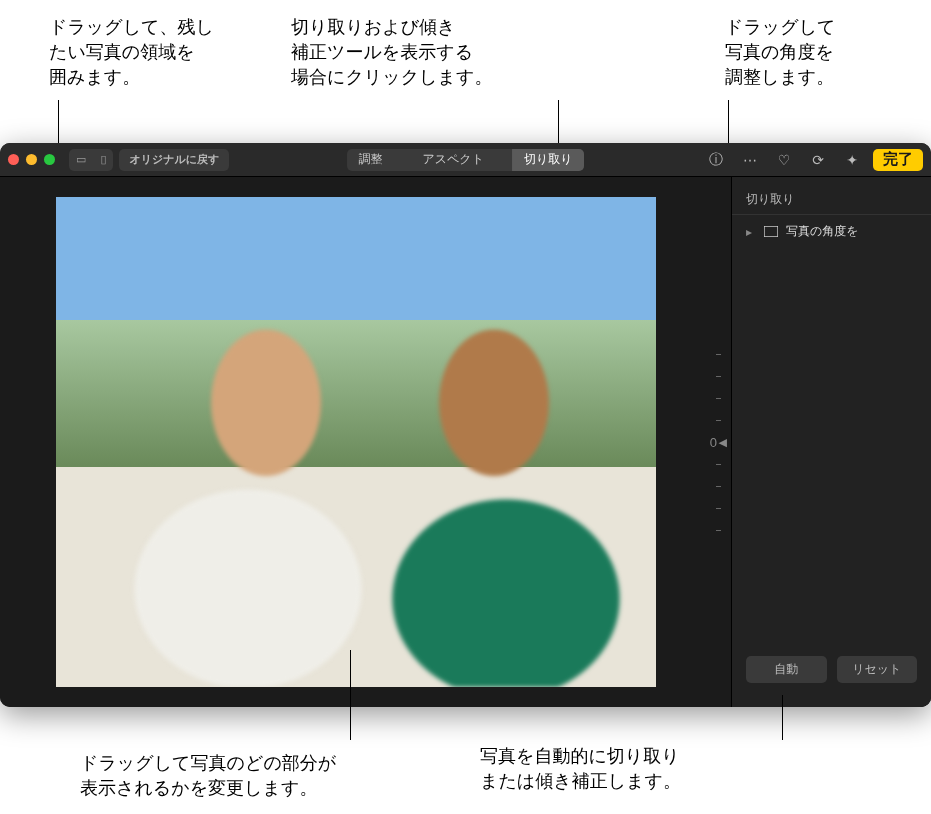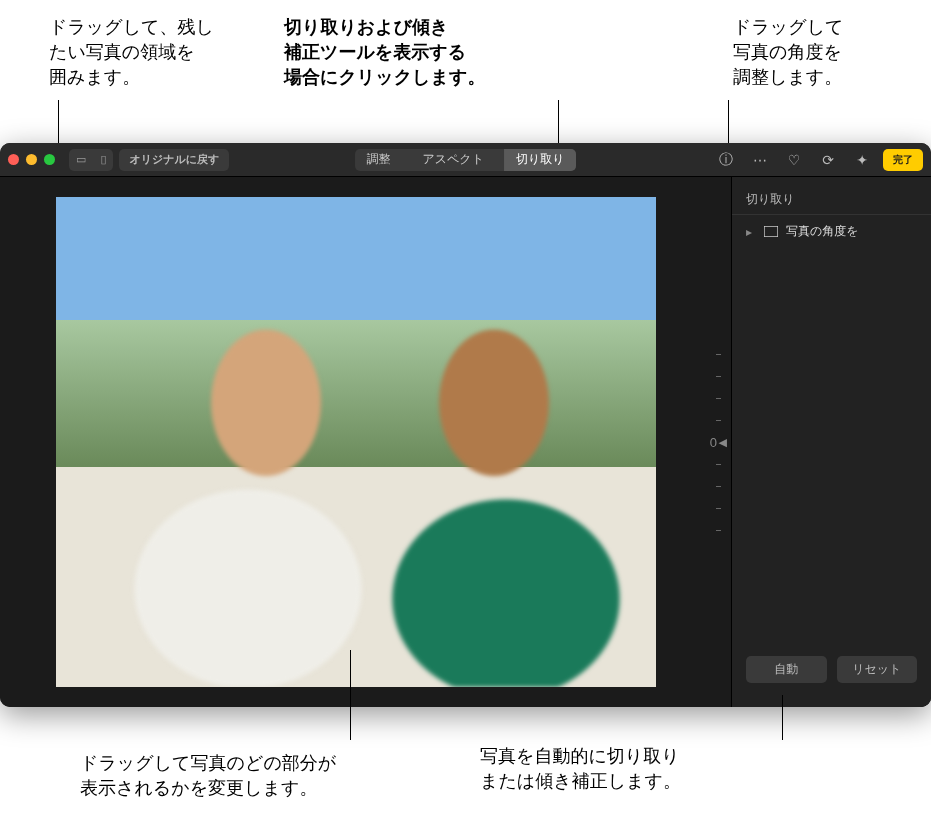--- a/index.html
+++ b/index.html
@@ -46,26 +46,26 @@
     position: relative;
     font-size: 12px;
     color: #ccc;
   }
   .traffic { display:flex; gap:7px; margin-right:8px;}
   .dot { width:11px; height:11px; border-radius:50%; }
   .dot.r{background:#ff5f57}.dot.y{background:#febc2e}.dot.g{background:#28c840}
   .seg { display:flex; background:#3a3a3a; border-radius:5px; overflow:hidden; height:22px; align-items:center;}
   .seg span { padding:0 7px; font-size:11px; color:#999; display:flex; align-items:center; height:100%;}
   .revert { background:#3a3a3a; border-radius:5px; padding:3px 10px; font-size:11px; color:#bbb; height:22px; display:flex; align-items:center;font-weight:bold;}
-  .tabs-center { position:absolute; left:50%; transform:translateX(-50%); display:flex; gap:8px; background:#3a3a3a; border-radius:5px; overflow:hidden; height:22px;text-align:right;}
+  .tabs-center { position:absolute; left:50%; transform:translateX(-50%); display:flex; gap:16px; background:#3a3a3a; border-radius:5px; overflow:hidden; height:22px;text-align:right;}
   .tabs-center span{ padding:0 12px; font-size:12px; color:#ccc; display:flex; align-items:center;}
   .tabs-center span.active{ background:#5a5a5a; color:#fff;}
   .titlebar .right { margin-left:auto; display:flex; gap:8px; align-items:center;}
   .icon-btn { width:26px; height:22px; background:transparent; display:flex; align-items:center; justify-content:center; color:#bbb; font-size:14px; border-radius:4px;}
-  .done-btn { background:#ffcc00; color:#1a1a1a; font-weight:600; font-size:10px; padding:3px 10px; border-radius:5px; height:22px; display:flex; align-items:center;}
+  .done-btn { background:#ffcc00; color:#1a1a1a; font-weight:600; font-size:15px; padding:3px 10px; border-radius:5px; height:22px; display:flex; align-items:center;}
   
   .body { flex:1; display:flex; background:#1b1b1b;}
   .canvas-wrap { flex:1; position:relative; display:flex; align-items:center; justify-content:center; padding:20px 40px 20px 20px;}
   .photo {
     position:relative; width:600px; height:490px;
     background: linear-gradient(180deg, #7fb5e6 0%, #7fb5e6 25%, #a8c8a0 25%, #6a8a5a 55%, #e8e4d8 55%, #e8e4d8 100%);
     overflow:hidden;
   }
   .photo::before{
     content:""; position:absolute; inset:0;
@@ -103,26 +103,26 @@
   .panel-footer button{ flex:1; background:#3a3a3a; color:#bbb; border:none; padding:5px 0; border-radius:5px; font-size:12px;}
 </style>
 </head>
 <body>
 
 <div class="callout" style="left:49px; top:15px;">ドラッグして、残し
 たい写真の領域を
 囲みます。</div>
 <div class="leader" style="left:58px; top:100px; width:1px; height:100px;"></div>
 
-<div class="callout" style="left:284px; top:15px;font-weight:bold;">切り取りおよび傾き
+<div class="callout" style="left:291px; top:15px;">切り取りおよび傾き
 補正ツールを表示する
 場合にクリックします。</div>
 <div class="leader" style="left:558px; top:100px; width:1px; height:55px;"></div>
 
-<div class="callout" style="left:725px; top:15px;margin-left:8px;">ドラッグして
+<div class="callout" style="left:725px; top:15px;">ドラッグして
 写真の角度を
 調整します。</div>
 <div class="leader" style="left:728px; top:100px; width:1px; height:350px;"></div>
 <div class="leader" style="left:712px; top:450px; width:17px; height:1px;"></div>
 
 <div class="window">
   <div class="titlebar">
     <div class="traffic">
       <span class="dot r"></span>
       <span class="dot y"></span>

